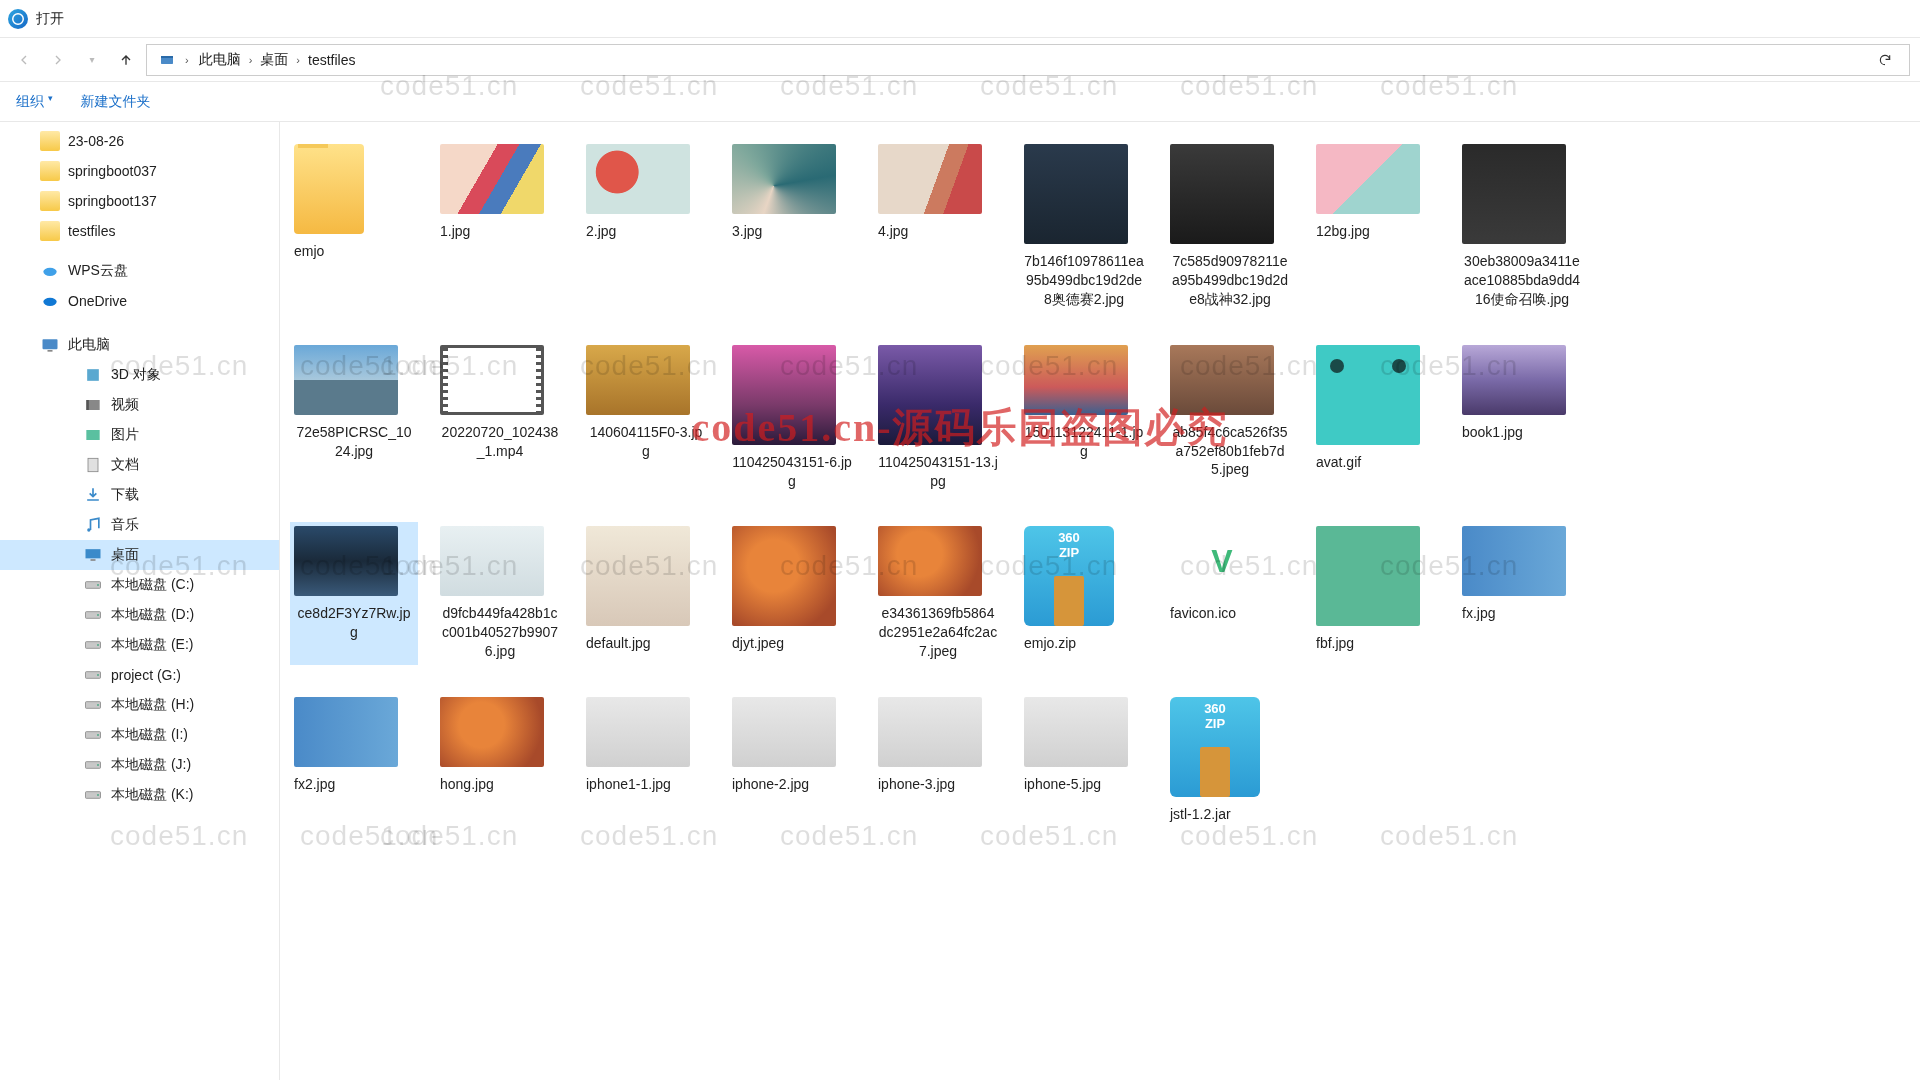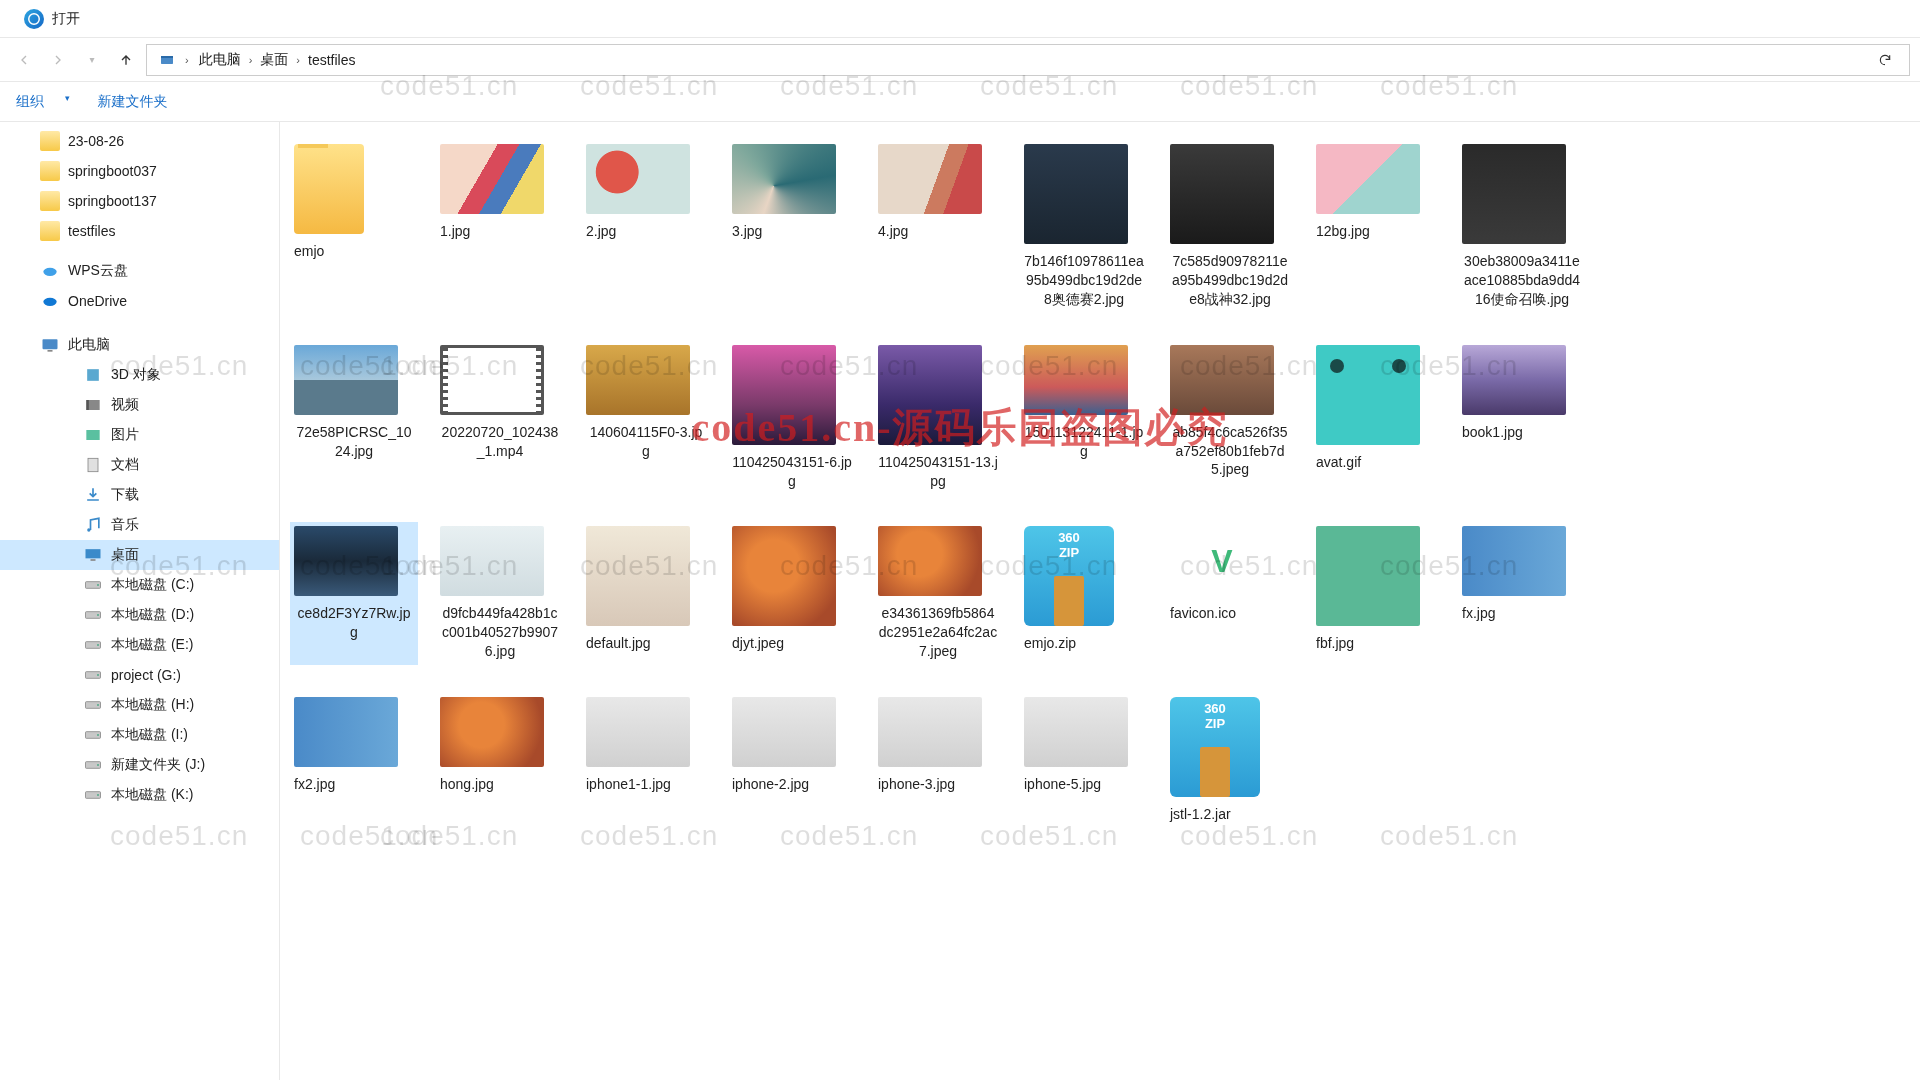--- a/index.html
+++ b/index.html
@@ -1,28 +1,28 @@
 <!DOCTYPE html>
 <html><head>
 <meta charset="utf-8">
 <style>
 *{box-sizing:border-box;margin:0;padding:0;font-family:"Microsoft YaHei","Segoe UI",sans-serif}
 body{background:#fff;width:1920px;height:1080px;overflow:hidden;position:relative;font-size:14px;color:#222}
-.titlebar{height:38px;display:flex;align-items:center;padding:0 24px;border-bottom:1px solid #e8e8e8}
+.titlebar{height:38px;display:flex;align-items:center;padding:0 8px;border-bottom:1px solid #e8e8e8}
 .titlebar .app-icon{width:20px;height:20px;border-radius:50%;background:linear-gradient(135deg,#2ea6e0,#1567c6);margin-right:8px;display:flex;align-items:center;justify-content:center}
 .titlebar .app-icon svg{width:14px;height:14px}
 .navrow{height:44px;display:flex;align-items:center;padding:0 10px;gap:6px;border-bottom:1px solid #e8e8e8}
 .nav-btn{width:28px;height:28px;display:flex;align-items:center;justify-content:center;color:#666;cursor:pointer}
 .nav-btn.disabled{color:#ccc;cursor:default}
 .path-box{flex:1;height:32px;border:1px solid #ccc;background:#fff;display:flex;align-items:center;padding:0 6px;gap:2px}
 .path-seg{padding:2px 6px;cursor:pointer;display:flex;align-items:center;gap:4px}
 .chev{color:#555;font-size:11px;padding:0 2px}
 .refresh-area{width:36px;display:flex;justify-content:center;color:#222}
 .toolbar{height:40px;display:flex;align-items:center;padding:0 16px;gap:28px;border-bottom:1px solid #e8e8e8}
-.tool-item{display:flex;align-items:flex-start;gap:21px;color:#1a6fc9;cursor:pointer;font-size:14px}
+.tool-item{display:flex;align-items:flex-start;gap:4px;color:#1a6fc9;cursor:pointer;font-size:14px}
 .tool-item .drop{font-size:9px;color:#1a6fc9}
 .main{display:flex;height:calc(1080px - 38px - 44px - 40px)}
 .sidebar{width:280px;border-right:1px solid #e8e8e8;overflow-y:auto;position:relative;padding-top:4px}
 .sidebar::-webkit-scrollbar{width:16px}
 .sidebar::-webkit-scrollbar-thumb{background:#c1c1c1}
 .sidebar::-webkit-scrollbar-track{background:#f1f1f1}
 .tree-item{display:flex;align-items:center;height:30px;padding-left:40px;gap:8px;cursor:pointer;white-space:nowrap}
 .tree-item.selected{background:#cde8ff}
 .tree-item.nested{padding-left:83px}
 .tree-item .ticon{width:20px;height:20px;flex:0 0 20px;display:flex;align-items:center;justify-content:center}
@@ -296,21 +296,21 @@
         </span>
         <span>本地磁盘 (I:)</span>
       </div>
       <div class="tree-item nested">
         <span class="ticon ">
           <svg viewBox="0 0 24 24">
             <rect x="3" y="8" width="18" height="8" rx="1" fill="#c8c8c8" stroke="#888"></rect>
             <circle cx="18" cy="12" r="1.2" fill="#5a8"></circle>
           </svg>
         </span>
-        <span>新建文件夹 (J:)</span>
+        <span>本地磁盘 (J:)</span>
       </div>
       <div class="tree-item nested">
         <span class="ticon ">
           <svg viewBox="0 0 24 24">
             <rect x="3" y="8" width="18" height="8" rx="1" fill="#c8c8c8" stroke="#888"></rect>
             <circle cx="18" cy="12" r="1.2" fill="#5a8"></circle>
           </svg>
         </span>
         <span>本地磁盘 (K:)</span>
       </div>

